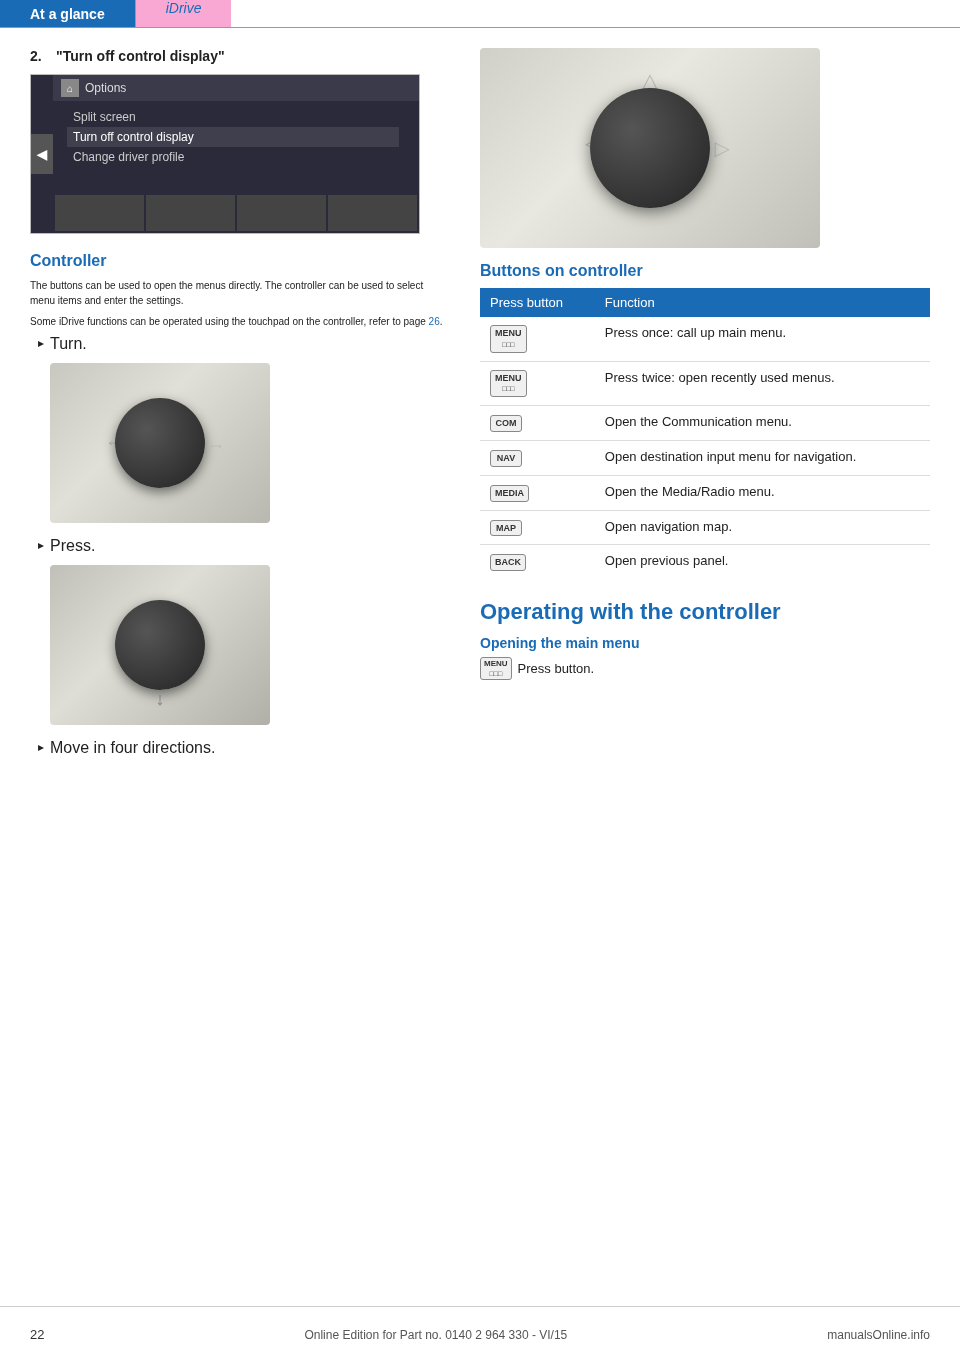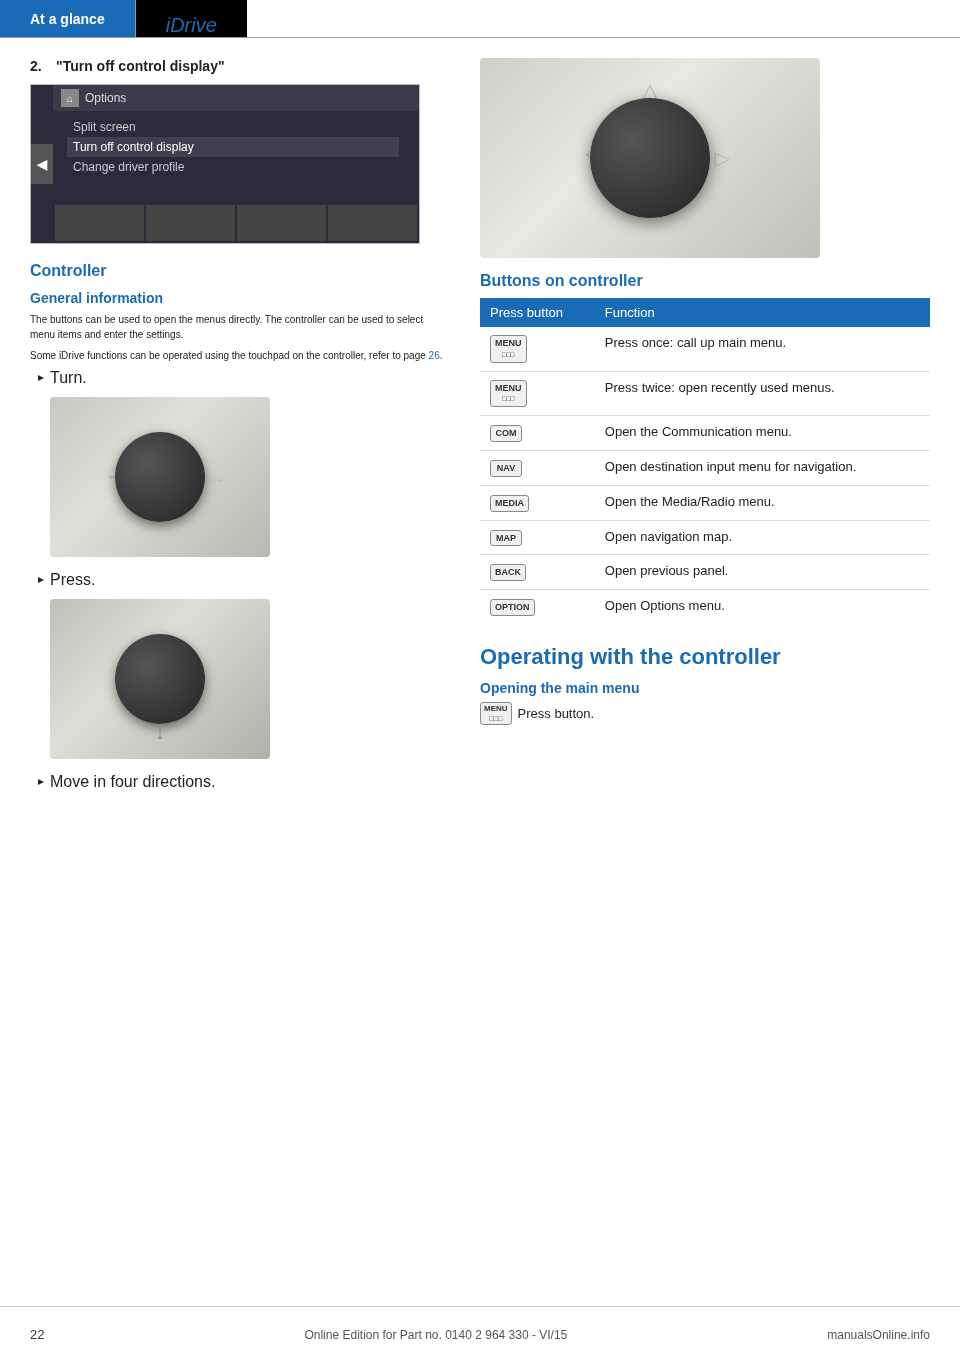--- a/index.html
+++ b/index.html
@@ -10,39 +10,39 @@
       color: #222;
       width: 960px;
       min-height: 1362px;
       position: relative;
     }
 
     
     .header {
       display: flex;
       align-items: stretch;
-      height: 38px;
+      height: 28px;
       border-bottom: 1px solid #999;
     }
     .header-tab-active {
       background: #1a6bb5;
       color: #fff;
       padding: 0 30px;
       display: flex;
       align-items: center;
       font-size: 14px;
       font-weight: bold;
     }
     .header-tab-inactive {
-      background: #000000;
+      background: #f9a8d4;
       color: #1a6bb5;
       padding: 0 30px;
       display: flex;
-      align-items: flex-end;
-      font-size: 20px;
+      align-items: flex-start;
+      font-size: 14px;
       border-left: 1px solid #999;
       font-style: italic;
     }
 
     
     .main-content {
       display: flex;
       padding: 20px 30px 20px 30px;
       gap: 30px;
     }
@@ -376,21 +376,20 @@
       <div class="screen-bottom-bars">
         <div class="screen-bar"></div>
         <div class="screen-bar"></div>
         <div class="screen-bar"></div>
         <div class="screen-bar"></div>
       </div>
     </div>
 
     <div class="section-heading-blue">Controller</div>
 
-    <div class="section-subheading-blue">General information</div>
     <p class="body-text">The buttons can be used to open the menus directly. The controller can be used to select menu items and enter the settings.</p>
     <p class="body-text">
       <span>Some iDrive functions can be operated using the touchpad on the controller, refer to page</span>
       <span class="link-blue">26</span><span>.</span>
     </p>
 
     <div class="bullet-item">
       <span class="bullet-arrow">▸</span>
       <span class="bullet-text">Turn.</span>
     </div>
@@ -468,24 +467,20 @@
           <td><span>Open the Media/Radio menu.</span></td>
         </tr>
         <tr>
           <td><span class="btn-icon">MAP</span></td>
           <td><span>Open navigation map.</span></td>
         </tr>
         <tr>
           <td><span class="btn-icon">BACK</span></td>
           <td><span>Open previous panel.</span></td>
         </tr>
-        <tr>
-          <td><span class="btn-icon">OPTION</span></td>
-          <td><span>Open Options menu.</span></td>
-        </tr>
       </tbody>
     </table>
 
     <div class="operating-section">
       <div class="operating-heading">Operating with the controller</div>
       <div class="section-subheading-blue">Opening the main menu</div>
       <div class="opening-menu-row">
         <span class="btn-icon small-menu-btn">MENU<br><span style="font-size:7px;">□□□</span></span>
         <span>Press button.</span>
       </div>

